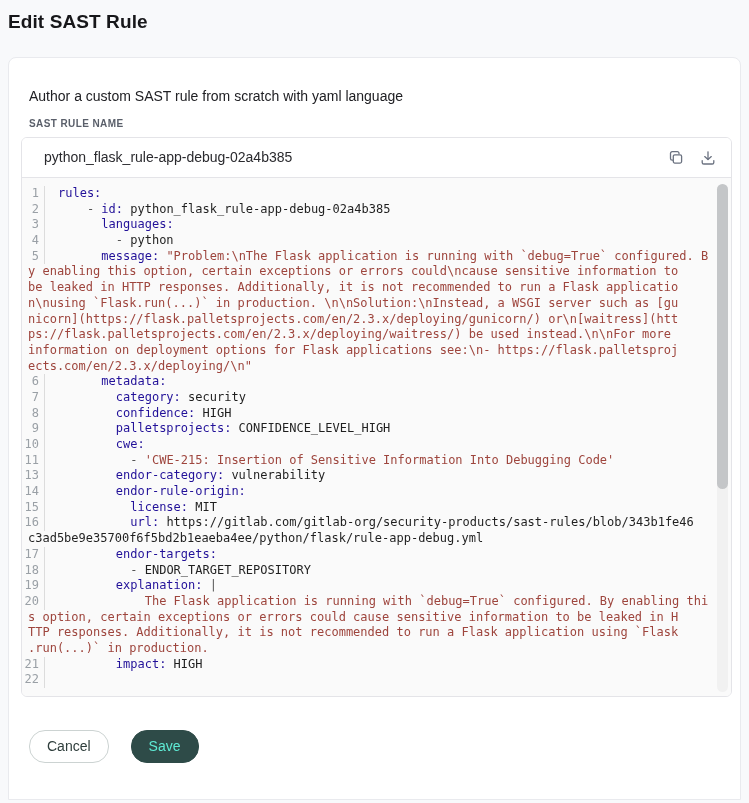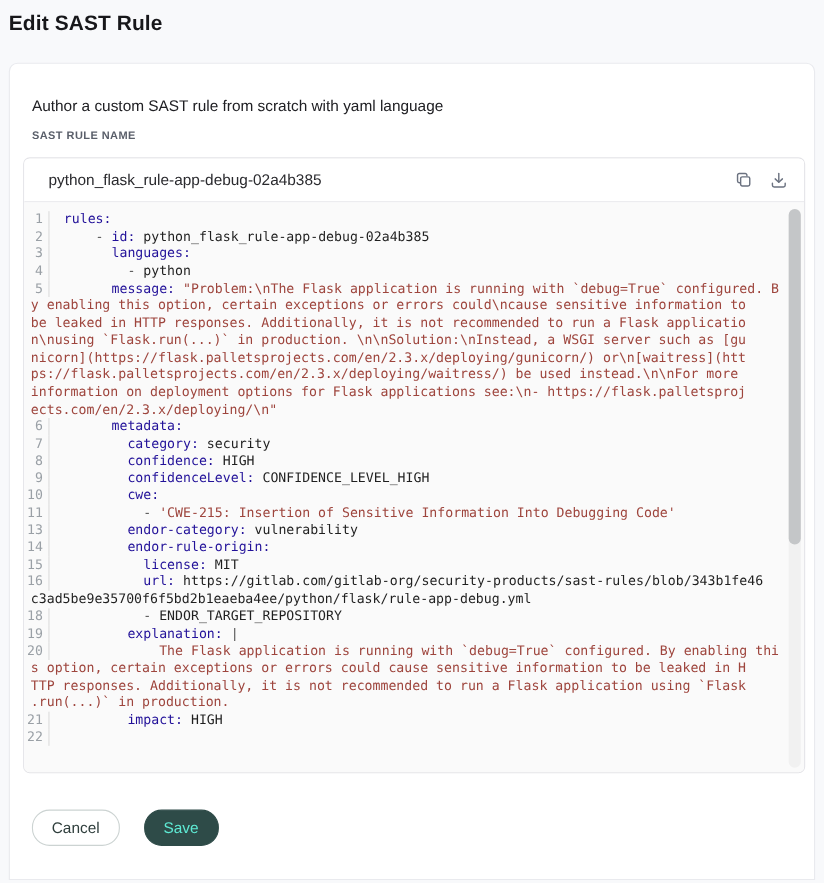--- a/index.html
+++ b/index.html
@@ -21,21 +21,21 @@
     padding:30px 20px 0 20px;
   }
   .desc { font-size:14px; line-height:17px; color:#202024; }
   .field-label {
     margin-top:13px; font-size:10px; line-height:12px; font-weight:600;
     letter-spacing:.4px; color:#5a5f6a; text-transform:uppercase;
   }
   .field-value { margin-top:12px; font-size:14px; line-height:17px; color:#202024; }
 
   .editor-box {
-    margin:13px -12px 0 -8px;
+    margin:7px -12px 0 -8px;
     border:1px solid #e4e4e8;
     border-radius:6px;
     background:#ffffff;
     position:relative;
     overflow:hidden;
   }
   .editor-header {
     display:flex; align-items:center; justify-content:space-between;
     padding:10px 14px 10px 22px;
     border-bottom:1px solid #e4e4e8;
@@ -132,28 +132,29 @@
         <div class="row cont"><span class="tok-string">y enabling this option, certain exceptions or errors could\ncause sensitive information to</span></div>
         <div class="row cont"><span class="tok-string">be leaked in HTTP responses. Additionally, it is not recommended to run a Flask applicatio</span></div>
         <div class="row cont"><span class="tok-string">n\nusing `Flask.run(...)` in production. \n\nSolution:\nInstead, a WSGI server such as [gu</span></div>
         <div class="row cont"><span class="tok-string">nicorn](https://flask.palletsprojects.com/en/2.3.x/deploying/gunicorn/) or\n[waitress](htt</span></div>
         <div class="row cont"><span class="tok-string">ps://flask.palletsprojects.com/en/2.3.x/deploying/waitress/) be used instead.\n\nFor more </span></div>
         <div class="row cont"><span class="tok-string">information on deployment options for Flask applications see:\n- https://flask.palletsproj</span></div>
         <div class="row cont"><span class="tok-string">ects.com/en/2.3.x/deploying/\n"</span></div>
         <div class="row"><span class="ln">6</span><span class="tok-plain">      </span><span class="tok-key">metadata:</span></div>
         <div class="row"><span class="ln">7</span><span class="tok-plain">        </span><span class="tok-key">category:</span><span class="tok-plain"> security</span></div>
         <div class="row"><span class="ln">8</span><span class="tok-plain">        </span><span class="tok-key">confidence:</span><span class="tok-plain"> HIGH</span></div>
-        <div class="row"><span class="ln">9</span><span class="tok-plain">        </span><span class="tok-key">confidenceLevel:</span><span class="tok-plain"> CONFIDENCE_LEVEL_HIGH</span></div>
+        <div class="row"><span class="ln">9</span><span class="tok-plain">        </span><span class="tok-key">palletsprojects:</span><span class="tok-plain"> CONFIDENCE_LEVEL_HIGH</span></div>
         <div class="row"><span class="ln">10</span><span class="tok-plain">        </span><span class="tok-key">cwe:</span></div>
         <div class="row"><span class="ln">11</span><span class="tok-plain">          </span><span class="tok-meta">- </span><span class="tok-string">'CWE-215: Insertion of Sensitive Information Into Debugging Code'</span></div>
         <div class="row"><span class="ln">13</span><span class="tok-plain">        </span><span class="tok-key">endor-category:</span><span class="tok-plain"> vulnerability</span></div>
         <div class="row"><span class="ln">14</span><span class="tok-plain">        </span><span class="tok-key">endor-rule-origin:</span></div>
         <div class="row"><span class="ln">15</span><span class="tok-plain">          </span><span class="tok-key">license:</span><span class="tok-plain"> MIT</span></div>
         <div class="row"><span class="ln">16</span><span class="tok-plain">          </span><span class="tok-key">url:</span><span class="tok-plain"> https://gitlab.com/gitlab-org/security-products/sast-rules/blob/343b1fe46</span></div>
         <div class="row cont"><span class="tok-plain">c3ad5be9e35700f6f5bd2b1eaeba4ee/python/flask/rule-app-debug.yml</span></div>
+        <div class="row"><span class="ln">17</span><span class="tok-plain">        </span><span class="tok-key">endor-targets:</span></div>
         <div class="row"><span class="ln">18</span><span class="tok-plain">          </span><span class="tok-meta">- </span><span class="tok-plain">ENDOR_TARGET_REPOSITORY</span></div>
         <div class="row"><span class="ln">19</span><span class="tok-plain">        </span><span class="tok-key">explanation:</span><span class="tok-plain"> </span><span class="tok-meta">|</span></div>
         <div class="row"><span class="ln">20</span><span class="tok-string">            The Flask application is running with `debug=True` configured. By enabling thi</span></div>
         <div class="row cont"><span class="tok-string">s option, certain exceptions or errors could cause sensitive information to be leaked in H</span></div>
         <div class="row cont"><span class="tok-string">TTP responses. Additionally, it is not recommended to run a Flask application using `Flask</span></div>
         <div class="row cont"><span class="tok-string">.run(...)` in production.</span></div>
         <div class="row"><span class="ln">21</span><span class="tok-plain">        </span><span class="tok-key">impact:</span><span class="tok-plain"> HIGH</span></div>
         <div class="row"><span class="ln">22</span><span class="tok-plain"></span></div>
       </div>
   </div>

